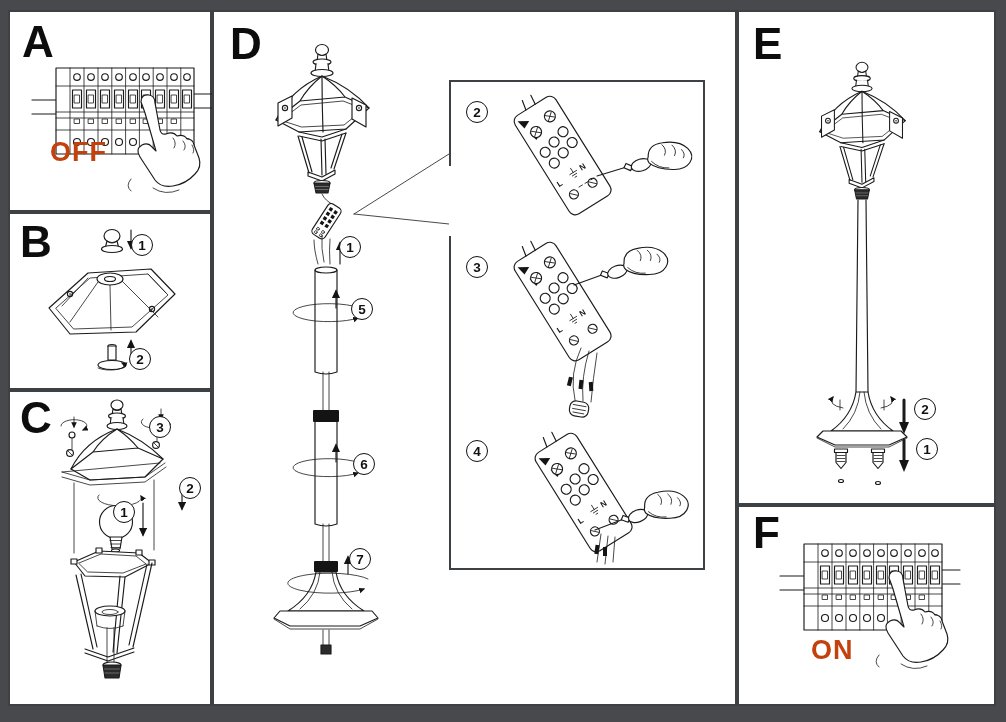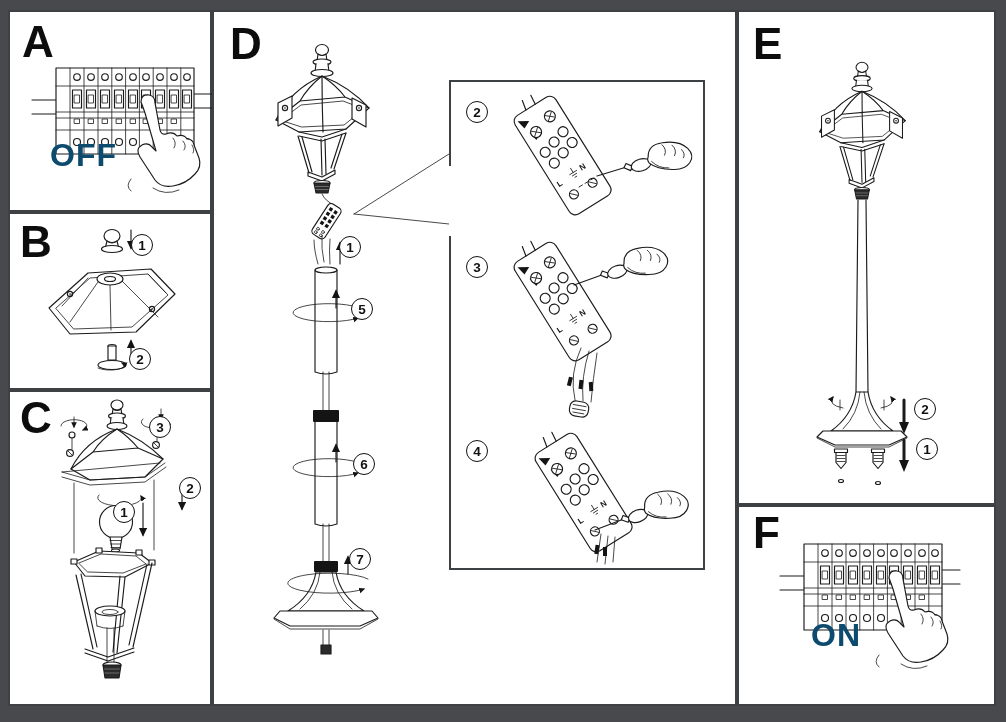--- a/index.html
+++ b/index.html
@@ -1,20 +1,20 @@
 <!DOCTYPE html>
 <html><head>
 <meta charset="utf-8">
 <style>
   html,body{margin:0;padding:0;background:#2f3133;}
   .stage{position:relative;width:1006px;height:722px;background:#47494d;overflow:hidden;
          font-family:"Liberation Sans",sans-serif;}
   .panel{position:absolute;background:#fff;border:2px solid #3e4144;box-sizing:border-box;}
   .letter{position:absolute;font-size:44px;font-weight:bold;color:#0d0d0d;line-height:1;}
-  .caption{position:absolute;font-weight:bold;font-size:32px;color:#0c4a6e;letter-spacing:1px;line-height:1;}
+  .caption{position:absolute;font-weight:bold;font-size:27px;color:#c2410c;letter-spacing:1px;line-height:1;}
   .badge{position:absolute;width:22px;height:22px;border:1.8px solid #111;border-radius:50%;
          background:#fff;display:flex;align-items:center;justify-content:center;
          font-size:13.5px;font-weight:bold;color:#111;box-sizing:border-box;z-index:3;}
   .sub{position:absolute;border:2px solid #3e4144;background:#fff;box-sizing:border-box;}
   .gapmask{position:absolute;background:#fff;z-index:2;}
   svg{position:absolute;overflow:visible;}
   .ink *{stroke:#1b1b1b;fill:none;stroke-width:1.15;stroke-linecap:round;stroke-linejoin:round;}
   .ink .fw{fill:#ffffff;}
   .ink .fb{fill:#141414;stroke:none;}
   .ink .fd{fill:#2b2b2b;}
@@ -405,16 +405,16 @@
     </svg>
     <div class="badge" style="left:175px;top:386px">2</div>
     <div class="badge" style="left:177px;top:426px">1</div>
   </div>
 
   <div class="panel" style="left:737px;top:505px;width:259px;height:201px">
     <div class="letter" style="left:14px;top:4px">F</div>
     <svg style="left:41px;top:17px" width="180" height="160" viewBox="0 0 180 160">
       <use href="#g-breaker"></use>
     </svg>
-    <div class="caption" style="left:72px;top:112px">ON</div>
+    <div class="caption" style="left:72px;top:130px">ON</div>
   </div>
 
 </div>
 
 </body></html>

